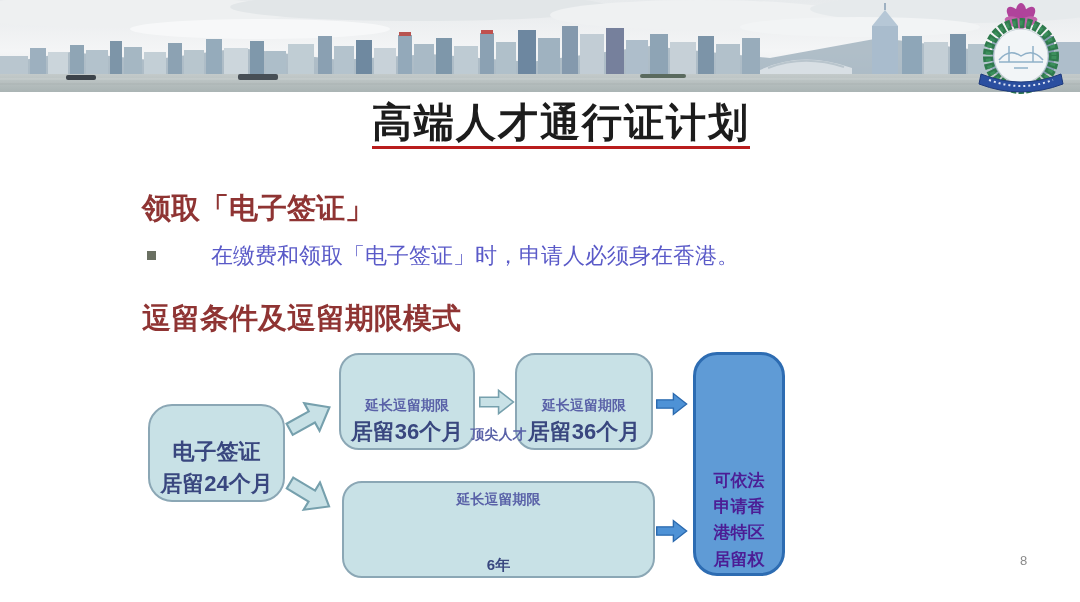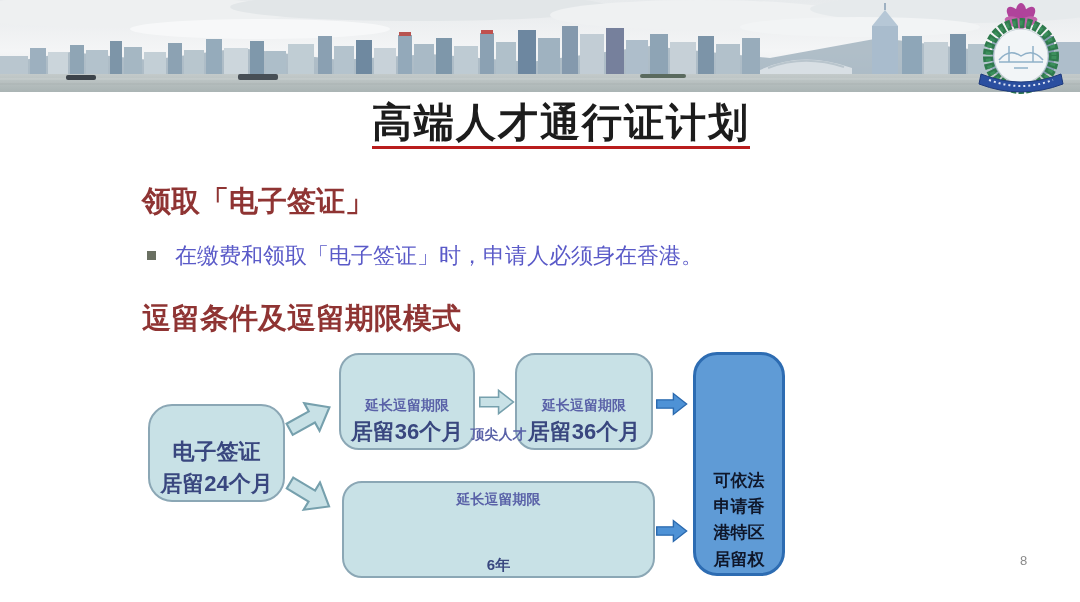--- a/index.html
+++ b/index.html
@@ -15,24 +15,24 @@
     position:absolute; left:372px; top:101px;
     font-size:40px; font-weight:bold; letter-spacing:2px; color:#1c1c1c;
     border-bottom:3px solid #b91c1c; padding-bottom:3px; line-height:1.05;
     white-space:nowrap;
   }
   
   .h-maroon {
     position:absolute; color:#8f3433; font-weight:bold; font-size:29px;
     line-height:1.1; white-space:nowrap;
   }
-  #heading-evisa { left:142px; top:186px; }
+  #heading-evisa { left:142px; top:193px; }
   #heading-stay  { left:142px; top:303px;text-align:right; }
   
-  .bullet-row { position:absolute; left:147px; top:241px; display:flex; align-items:flex-start; }
+  .bullet-row { position:absolute; left:147px; top:241px; display:flex; align-items:flex-start;gap:36px; }
   .bullet-square { width:9px; height:9px; background:#6a7062; margin-top:10px; margin-right:19px; flex:none; }
   .bullet-text { font-size:22px; color:#5a5ac8; line-height:30px; white-space:nowrap; }
   
   .fbox {
     position:absolute; box-sizing:border-box;
     display:flex; flex-direction:column; justify-content:flex-end; align-items:center;
     text-align:center;
   }
   .fbox.light { background:#c8e1e6; border:2px solid #8ba7b5; border-radius:20px; }
   #box-first    { left:148px; top:404px; width:137px; height:98px; border-radius:24px; }
@@ -40,21 +40,21 @@
   #box-ext2     { left:515px; top:353px; width:138px; height:97px; }
   #box-talent   { left:342px; top:481px; width:313px; height:97px;gap:44px; }
   #box-abode {
     left:693px; top:352px; width:92px; height:224px;
     background:#5f9bd6; border:3px solid #2d6cb2; border-radius:24px;
   }
   .line-big   { font-size:22px; font-weight:bold; color:#39477f; line-height:1.45; }
   .line-small { font-size:14px; font-weight:bold; color:#5a62a8; line-height:1.5; }
   .line-mid   { font-size:15px; font-weight:bold; color:#39477f; line-height:1.5; }
   .abode-text {
-    width:56px; font-size:17px; font-weight:bold; color:#0f172a;
+    width:56px; font-size:17px; font-weight:bold; color:#4c1d95;
     line-height:1.55; word-break:break-all; text-align:center;
   }
   
   .arrow { position:absolute; }
   .arrow svg { width:100%; height:100%; display:block; }
   #arrow-up    { left:283px; top:400px; width:54px; height:36px; transform:rotate(-29deg); }
   #arrow-down  { left:283px; top:477px; width:54px; height:36px; transform:rotate(31deg); }
   #arrow-mid   { left:479px; top:386px; width:36px; height:32px; }
   #arrow-blue1 { left:656px; top:388px; width:32px; height:32px; }
   #arrow-blue2 { left:656px; top:515px; width:32px; height:32px; }

